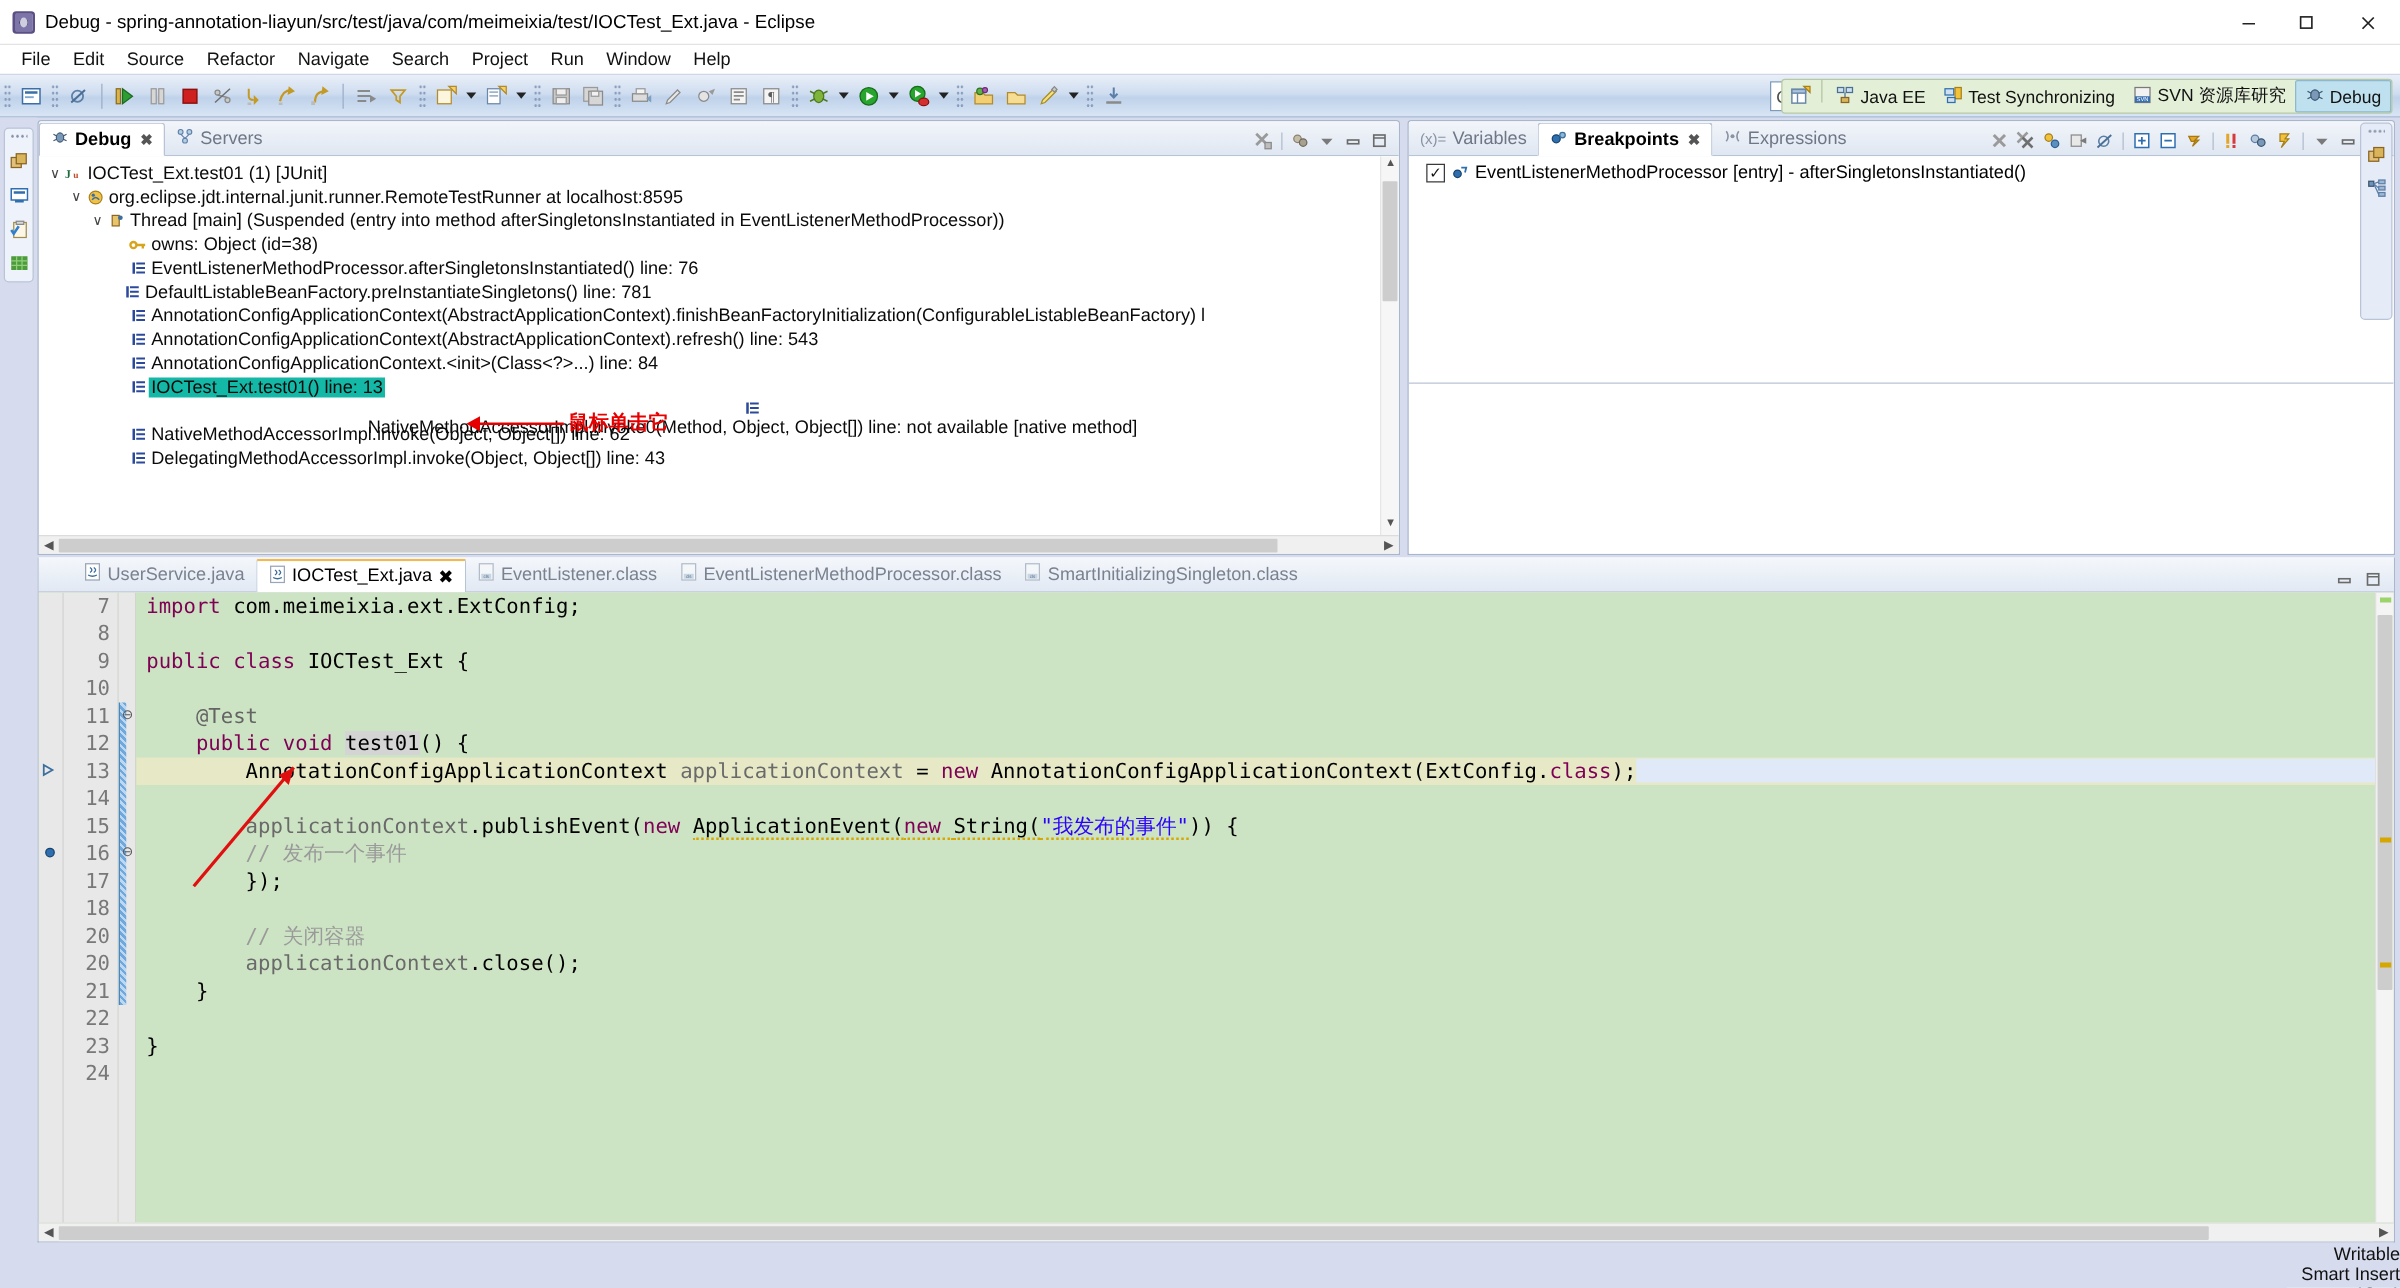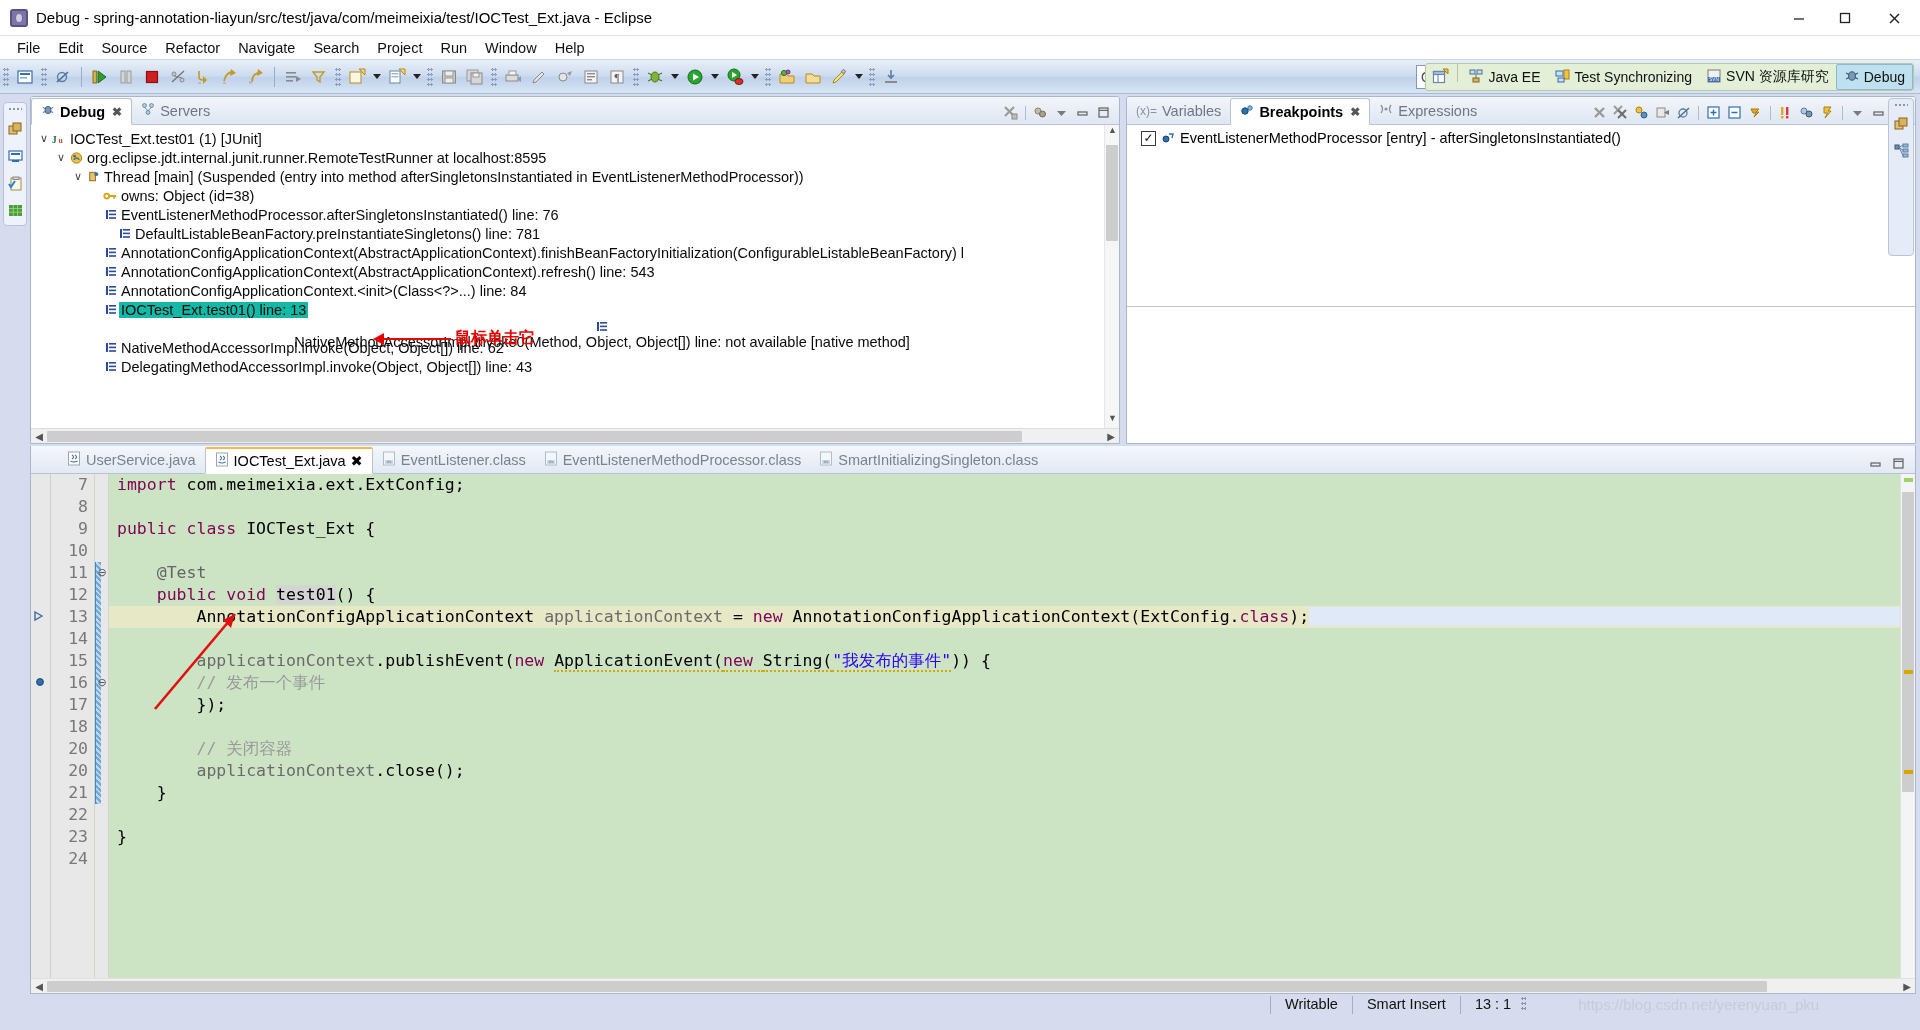--- a/index.html
+++ b/index.html
@@ -276,21 +276,21 @@
   .overview-mark { position:absolute; right:2px; width:9px; height:4px; }
 
   .code-hscroll {
     height:15px; background:#f0f0f0; border-top:1px solid #e0e0e0;
     display:flex; align-items:center;
   }
 
   
   .statusbar {
     position:absolute; left:0; right:0; bottom:0; height:34px;
-    background:#d6dced; display:flex; align-items:flex-start; font-size:14.5px; color:#111;
+    background:#d6dced; display:flex; align-items:flex-end; font-size:14.5px; color:#111;flex-direction:column;
   }
   .sb-sep { width:1px; height:18px; background:#a4adc2; margin:0 14px; }
   .sb-item { white-space:nowrap; }
   .sb-grip {
     width:5px; height:16px;
     background-image: radial-gradient(circle,#8a95ab 1px, transparent 1.2px);
     background-size:3px 5px; margin:0 10px;
   }
   .watermark { color:#c6cbd8; font-size:15px; margin-left:42px; white-space:nowrap; }
 </style>
@@ -744,21 +744,21 @@
               <span class="ticon">
                 <svg width="14" height="13" viewBox="0 0 14 13">
                   <rect x="2" y="2" width="2" height="9" fill="#2b4a9b"></rect>
                   <rect x="5" y="2" width="7" height="1.6" fill="#2b4a9b"></rect>
                   <rect x="5" y="5.6" width="7" height="1.6" fill="#2b4a9b"></rect>
                   <rect x="5" y="9.2" width="7" height="1.6" fill="#2b4a9b"></rect>
                 </svg>
               </span>
               <span class="tlabel">EventListenerMethodProcessor.afterSingletonsInstantiated() line: 76</span>
             </div>
-            <div class="tree-row" style="padding-left: 27px; margin-left: 44px;">
+            <div class="tree-row" style="padding-left: 52px;">
               <span class="twist"></span>
               <span class="ticon">
                 <svg width="14" height="13" viewBox="0 0 14 13">
                   <rect x="2" y="2" width="2" height="9" fill="#2b4a9b"></rect>
                   <rect x="5" y="2" width="7" height="1.6" fill="#2b4a9b"></rect>
                   <rect x="5" y="5.6" width="7" height="1.6" fill="#2b4a9b"></rect>
                   <rect x="5" y="9.2" width="7" height="1.6" fill="#2b4a9b"></rect>
                 </svg>
               </span>
               <span class="tlabel">DefaultListableBeanFactory.preInstantiateSingletons() line: 781</span>

